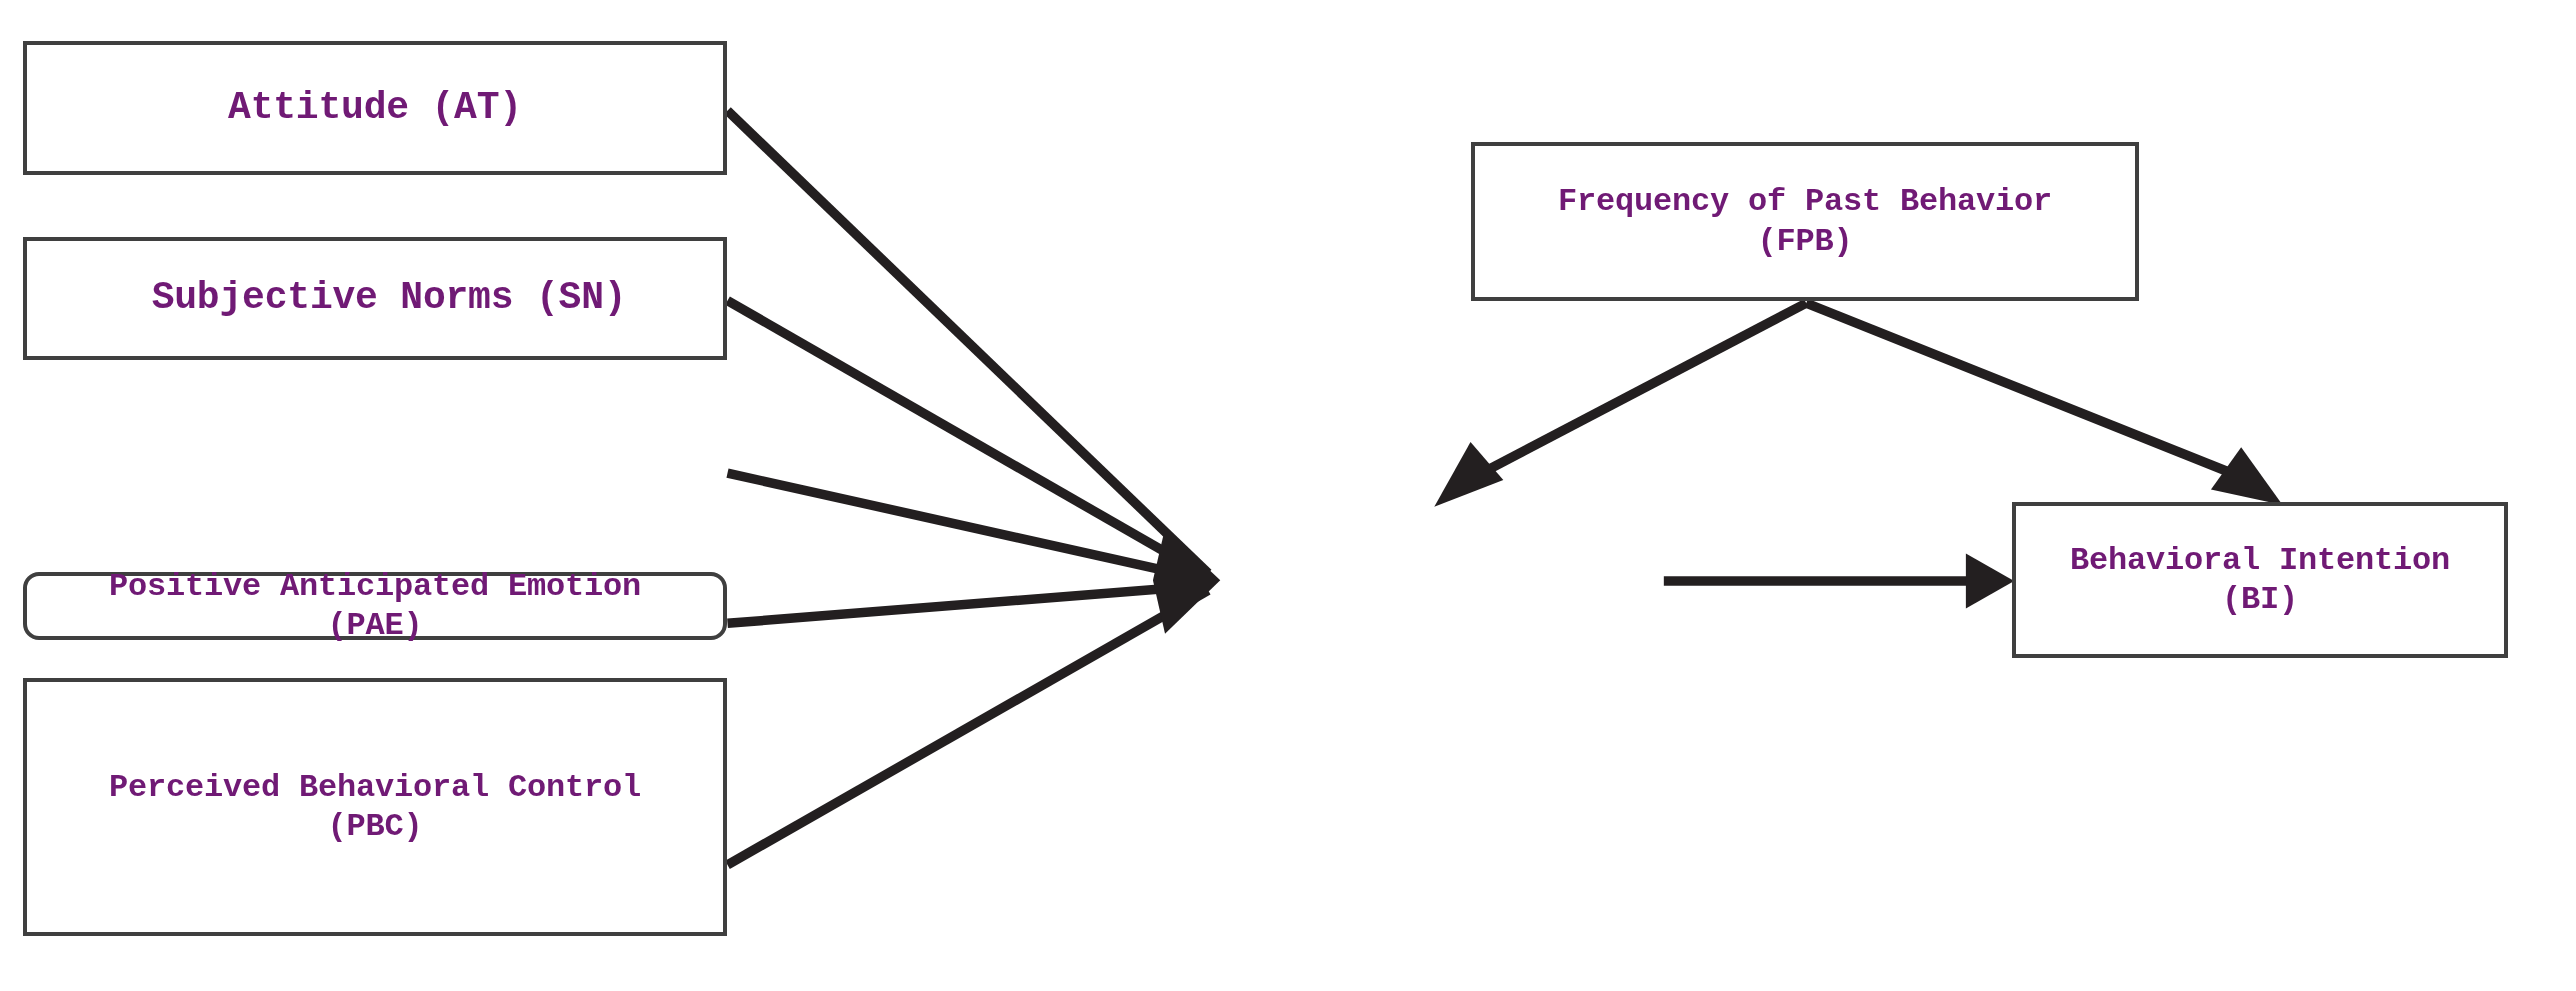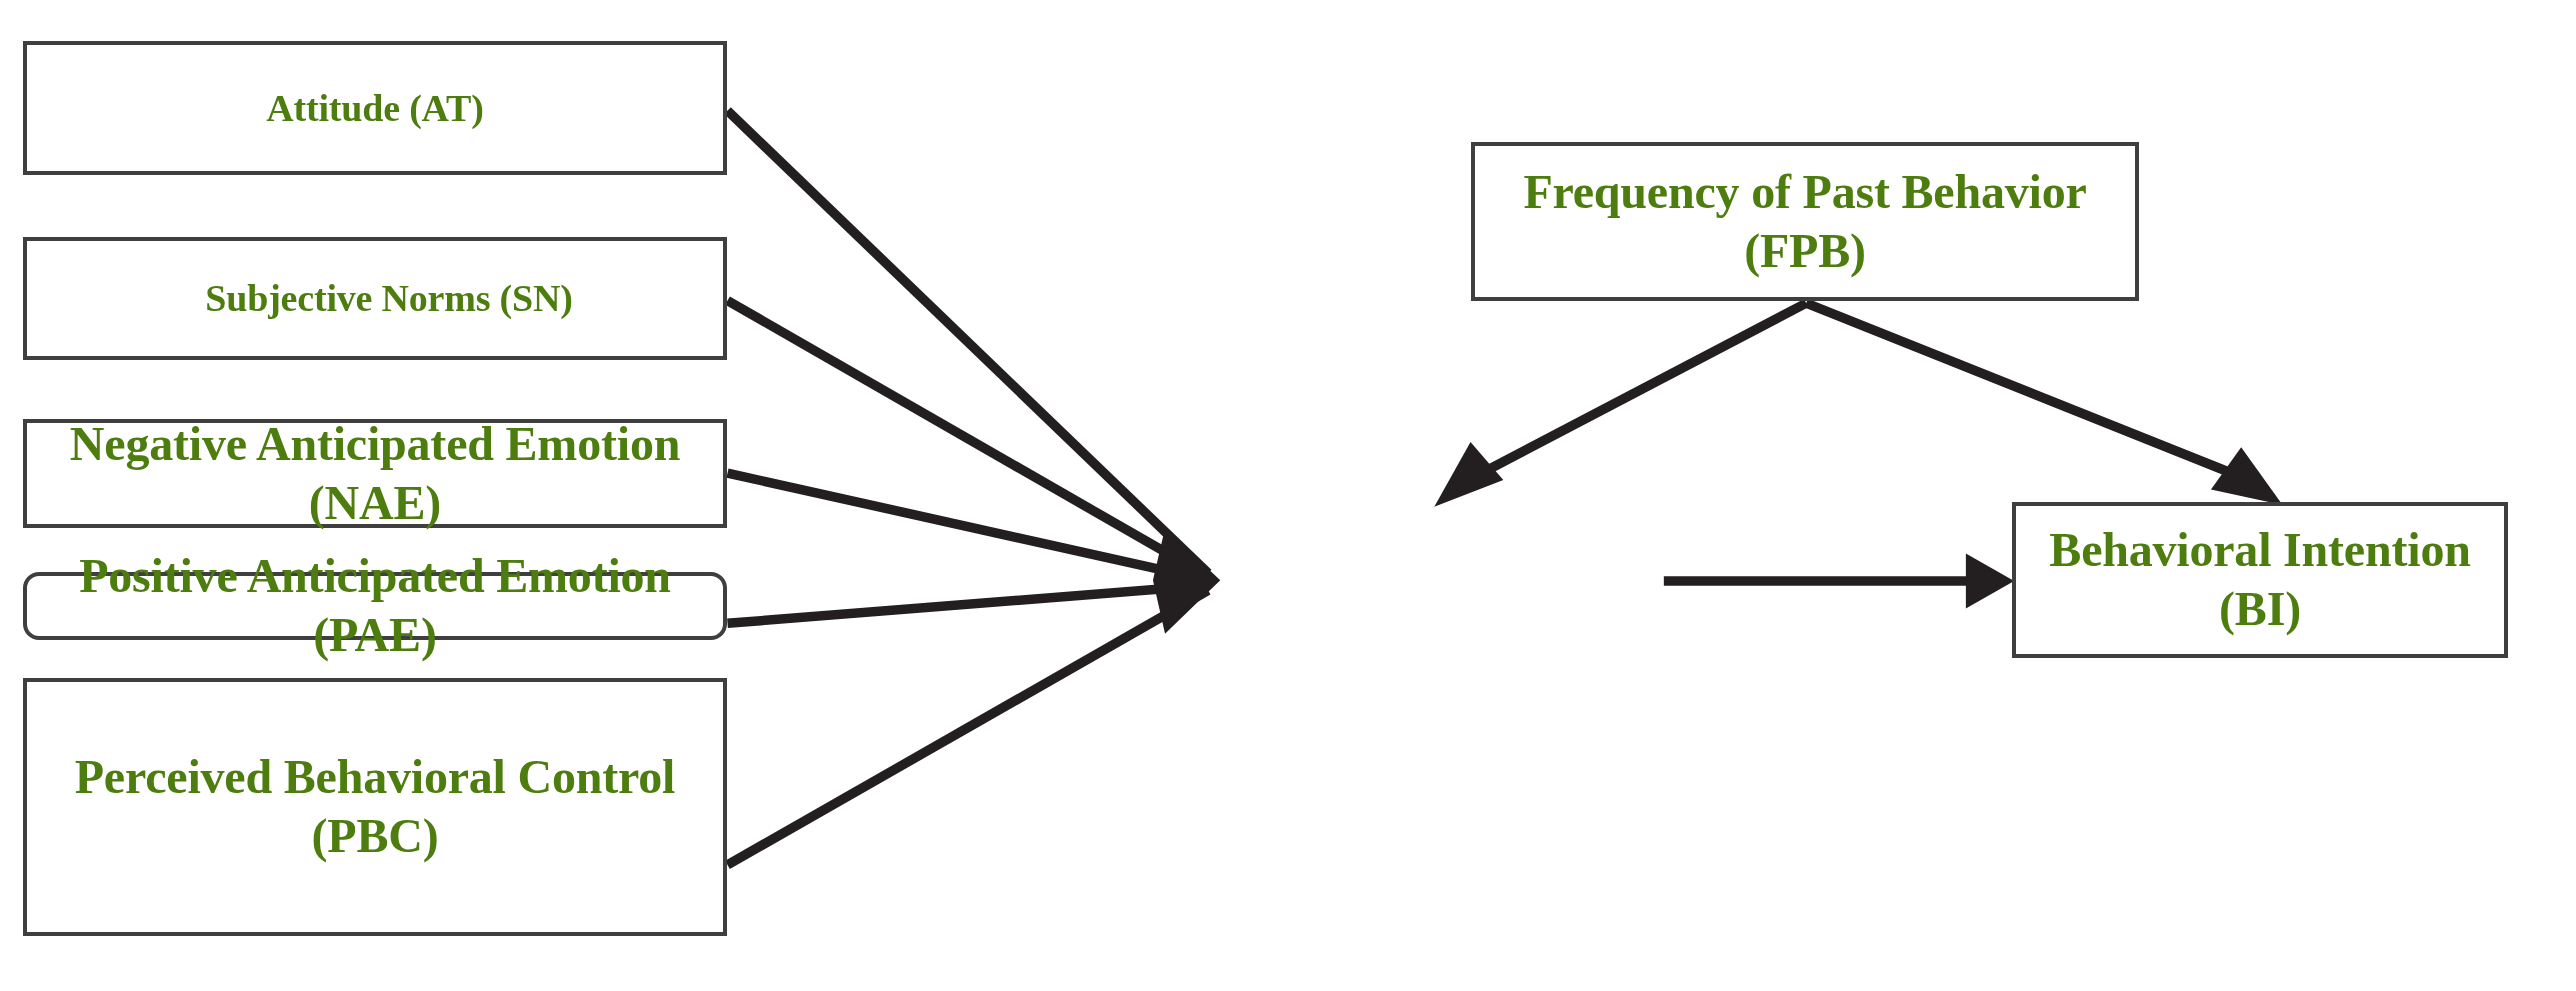--- a/index.html
+++ b/index.html
@@ -31,33 +31,33 @@
     box-sizing: border-box;
     background: #ffffff;
     border: 4.3px solid #3f3f3f;
     display: flex;
     align-items: center;
     justify-content: center;
     text-align: center;
     z-index: 2;
   }
   .node-label {
-    font-family: Liberation Serif, serif;
+    font-family: Liberation Mono, monospace;
     font-weight: bold;
-    color: #4d7c0f;
+    color: #701a75;
     line-height: 1.22;
     letter-spacing: -0.2px;
     white-space: pre-line;
     padding: 0 8.6px;
   }
   .node-label.single {
     font-size: 38px;
   }
   .node-label.multi {
-    font-size: 48px;
+    font-size: 32px;
   }
   
   #node-at   { left: 23px;  top: 41px;  width: 704px; height: 134px; }
   #node-sn   { left: 23px;  top: 237px; width: 704px; height: 123px; padding-left: 28px; }
   #node-nae  { left: 23px;  top: 419px; width: 704px; height: 109px; }
   #node-pae  { left: 23px;  top: 572px; width: 704px; height: 68px; border-radius: 16px; }
   #node-pbc  { left: 23px;  top: 678px; width: 704px; height: 258px; }
   
   #node-fpb  { left: 1471px; top: 142px; width: 668px; height: 159px; }
   #node-de   { left: 1216px; top: 504px; width: 448px; height: 145px; }
@@ -97,24 +97,20 @@
   </svg>
 
   <div class="node-box" id="node-at">
     <span class="node-label single">Attitude  (AT)</span>
   </div>
 
   <div class="node-box" id="node-sn">
     <span class="node-label single">Subjective Norms  (SN)</span>
   </div>
 
-  <div class="node-box" id="node-nae">
-    <span class="node-label multi">Negative Anticipated Emotion
-(NAE)</span>
-  </div>
 
   <div class="node-box" id="node-pae">
     <span class="node-label multi">Positive Anticipated Emotion
 (PAE)</span>
   </div>
 
   <div class="node-box" id="node-pbc">
     <span class="node-label multi">Perceived Behavioral Control
 (PBC)</span>
   </div>

